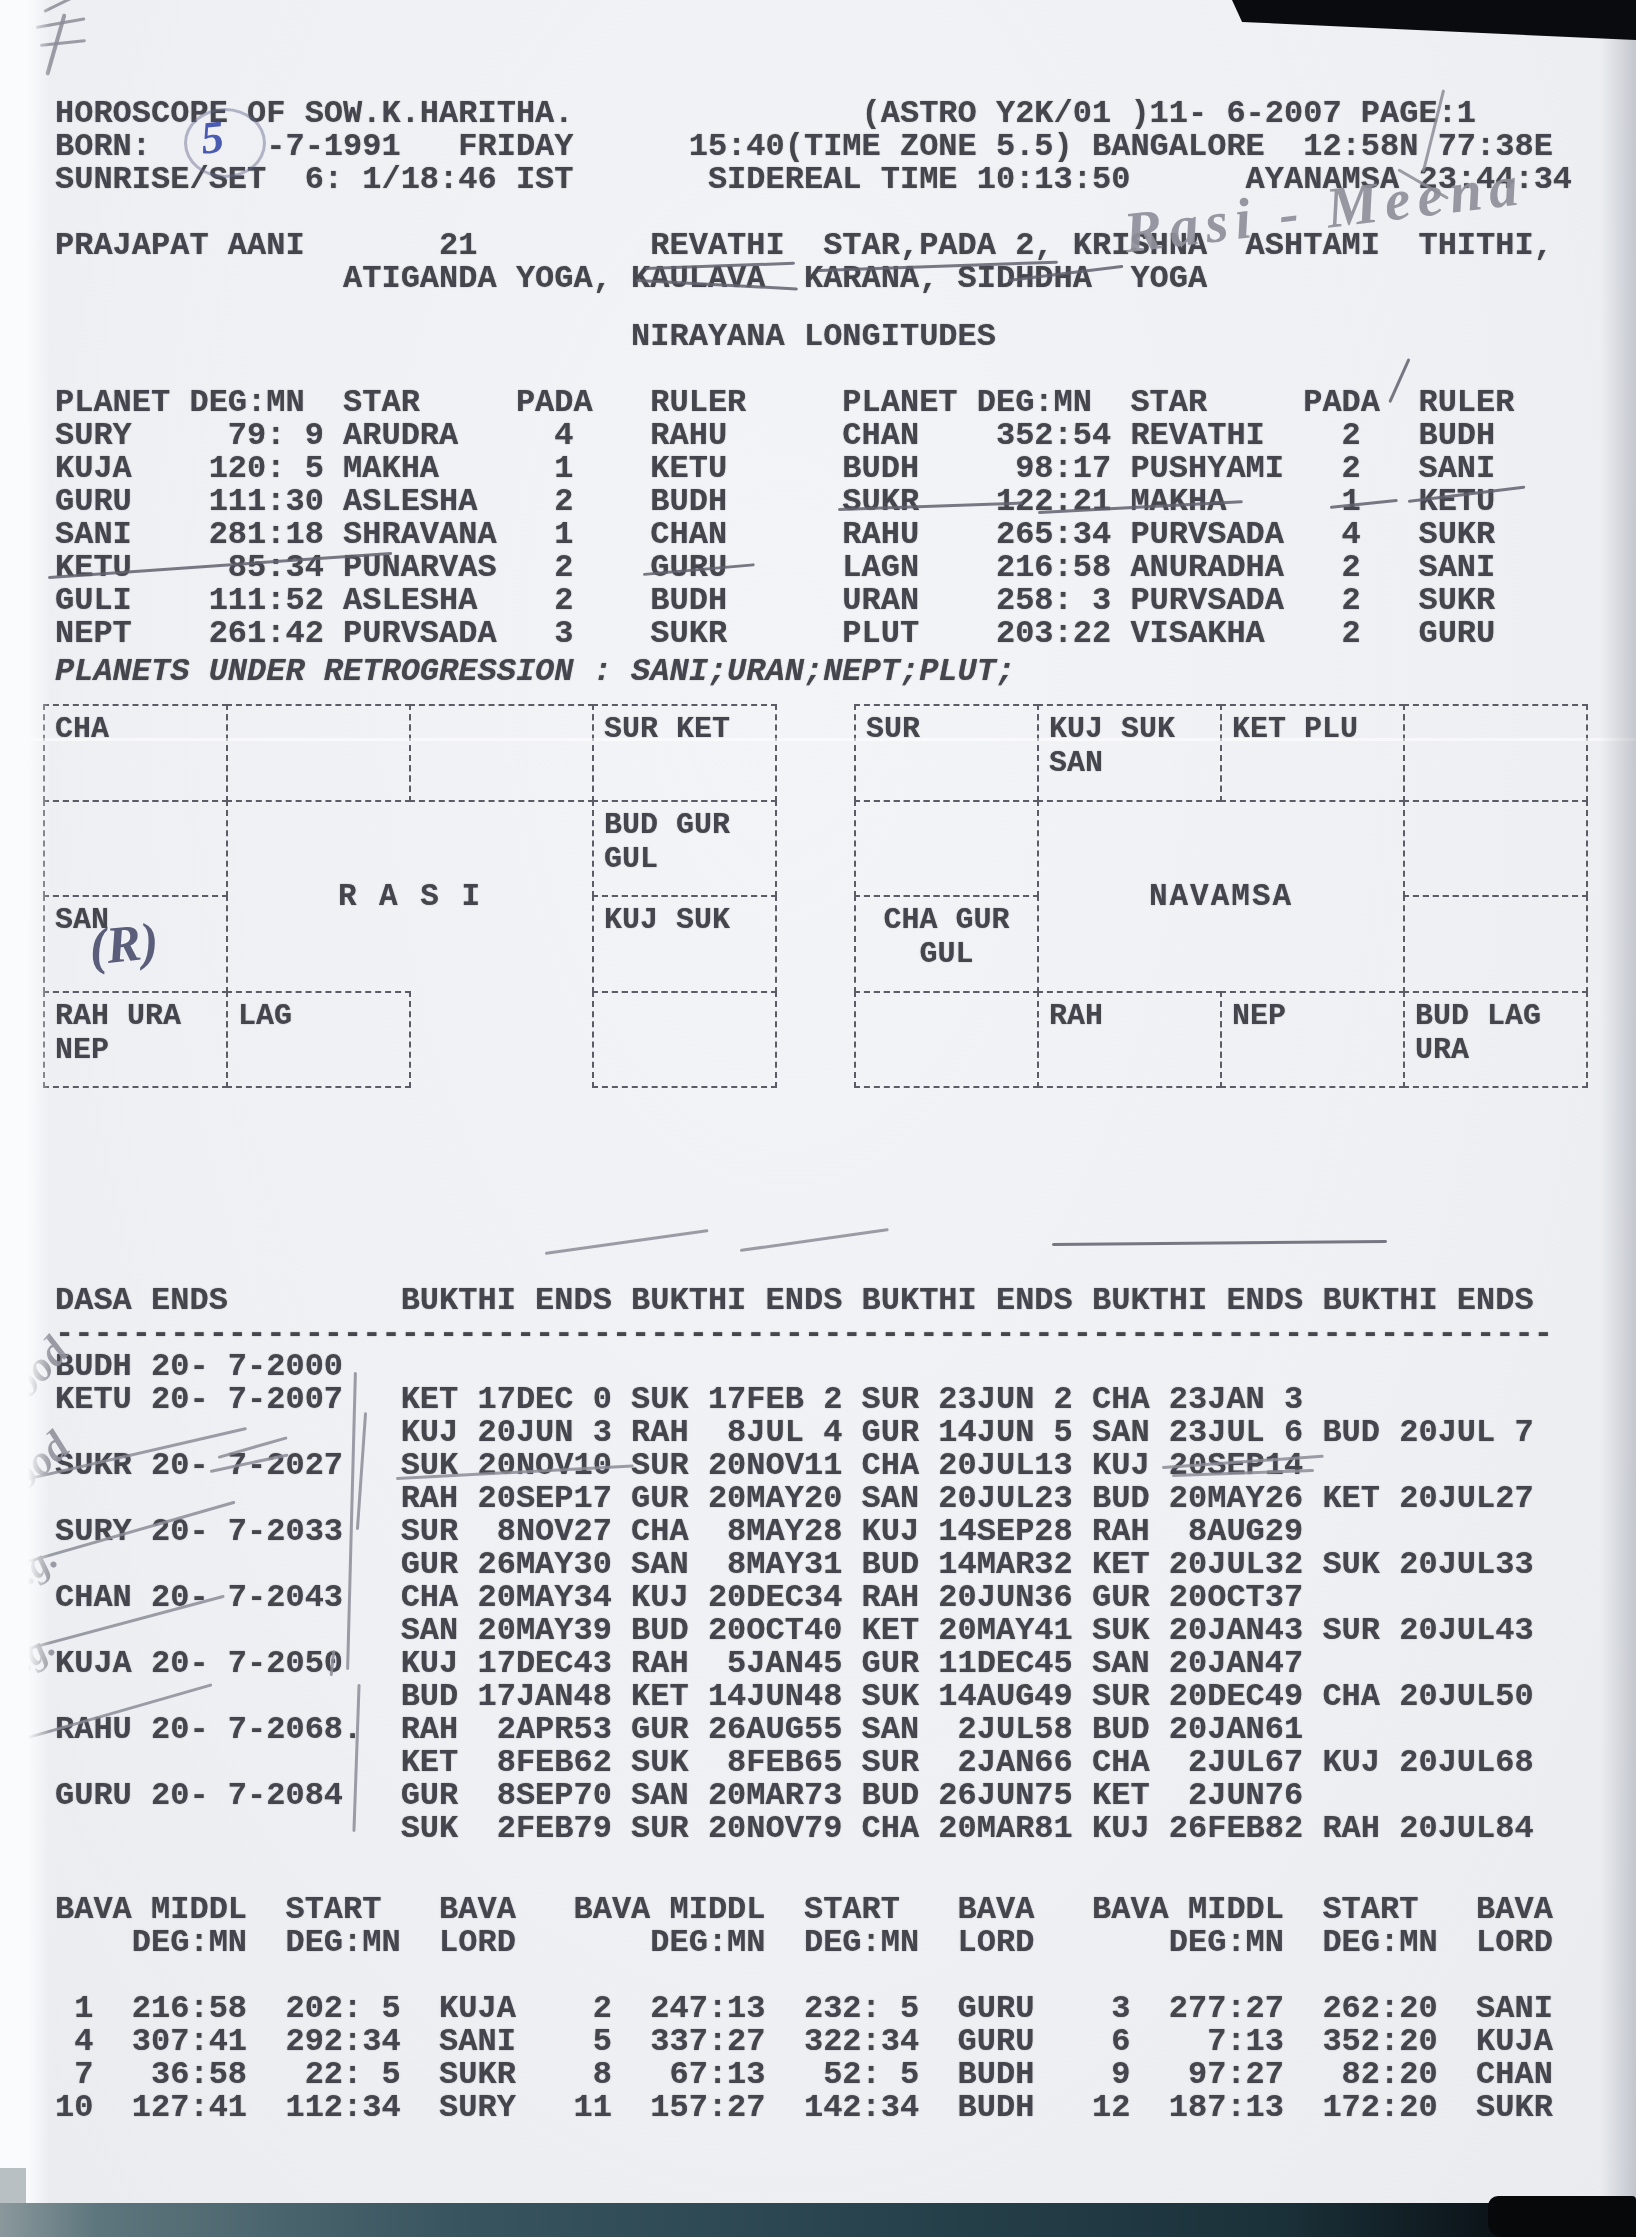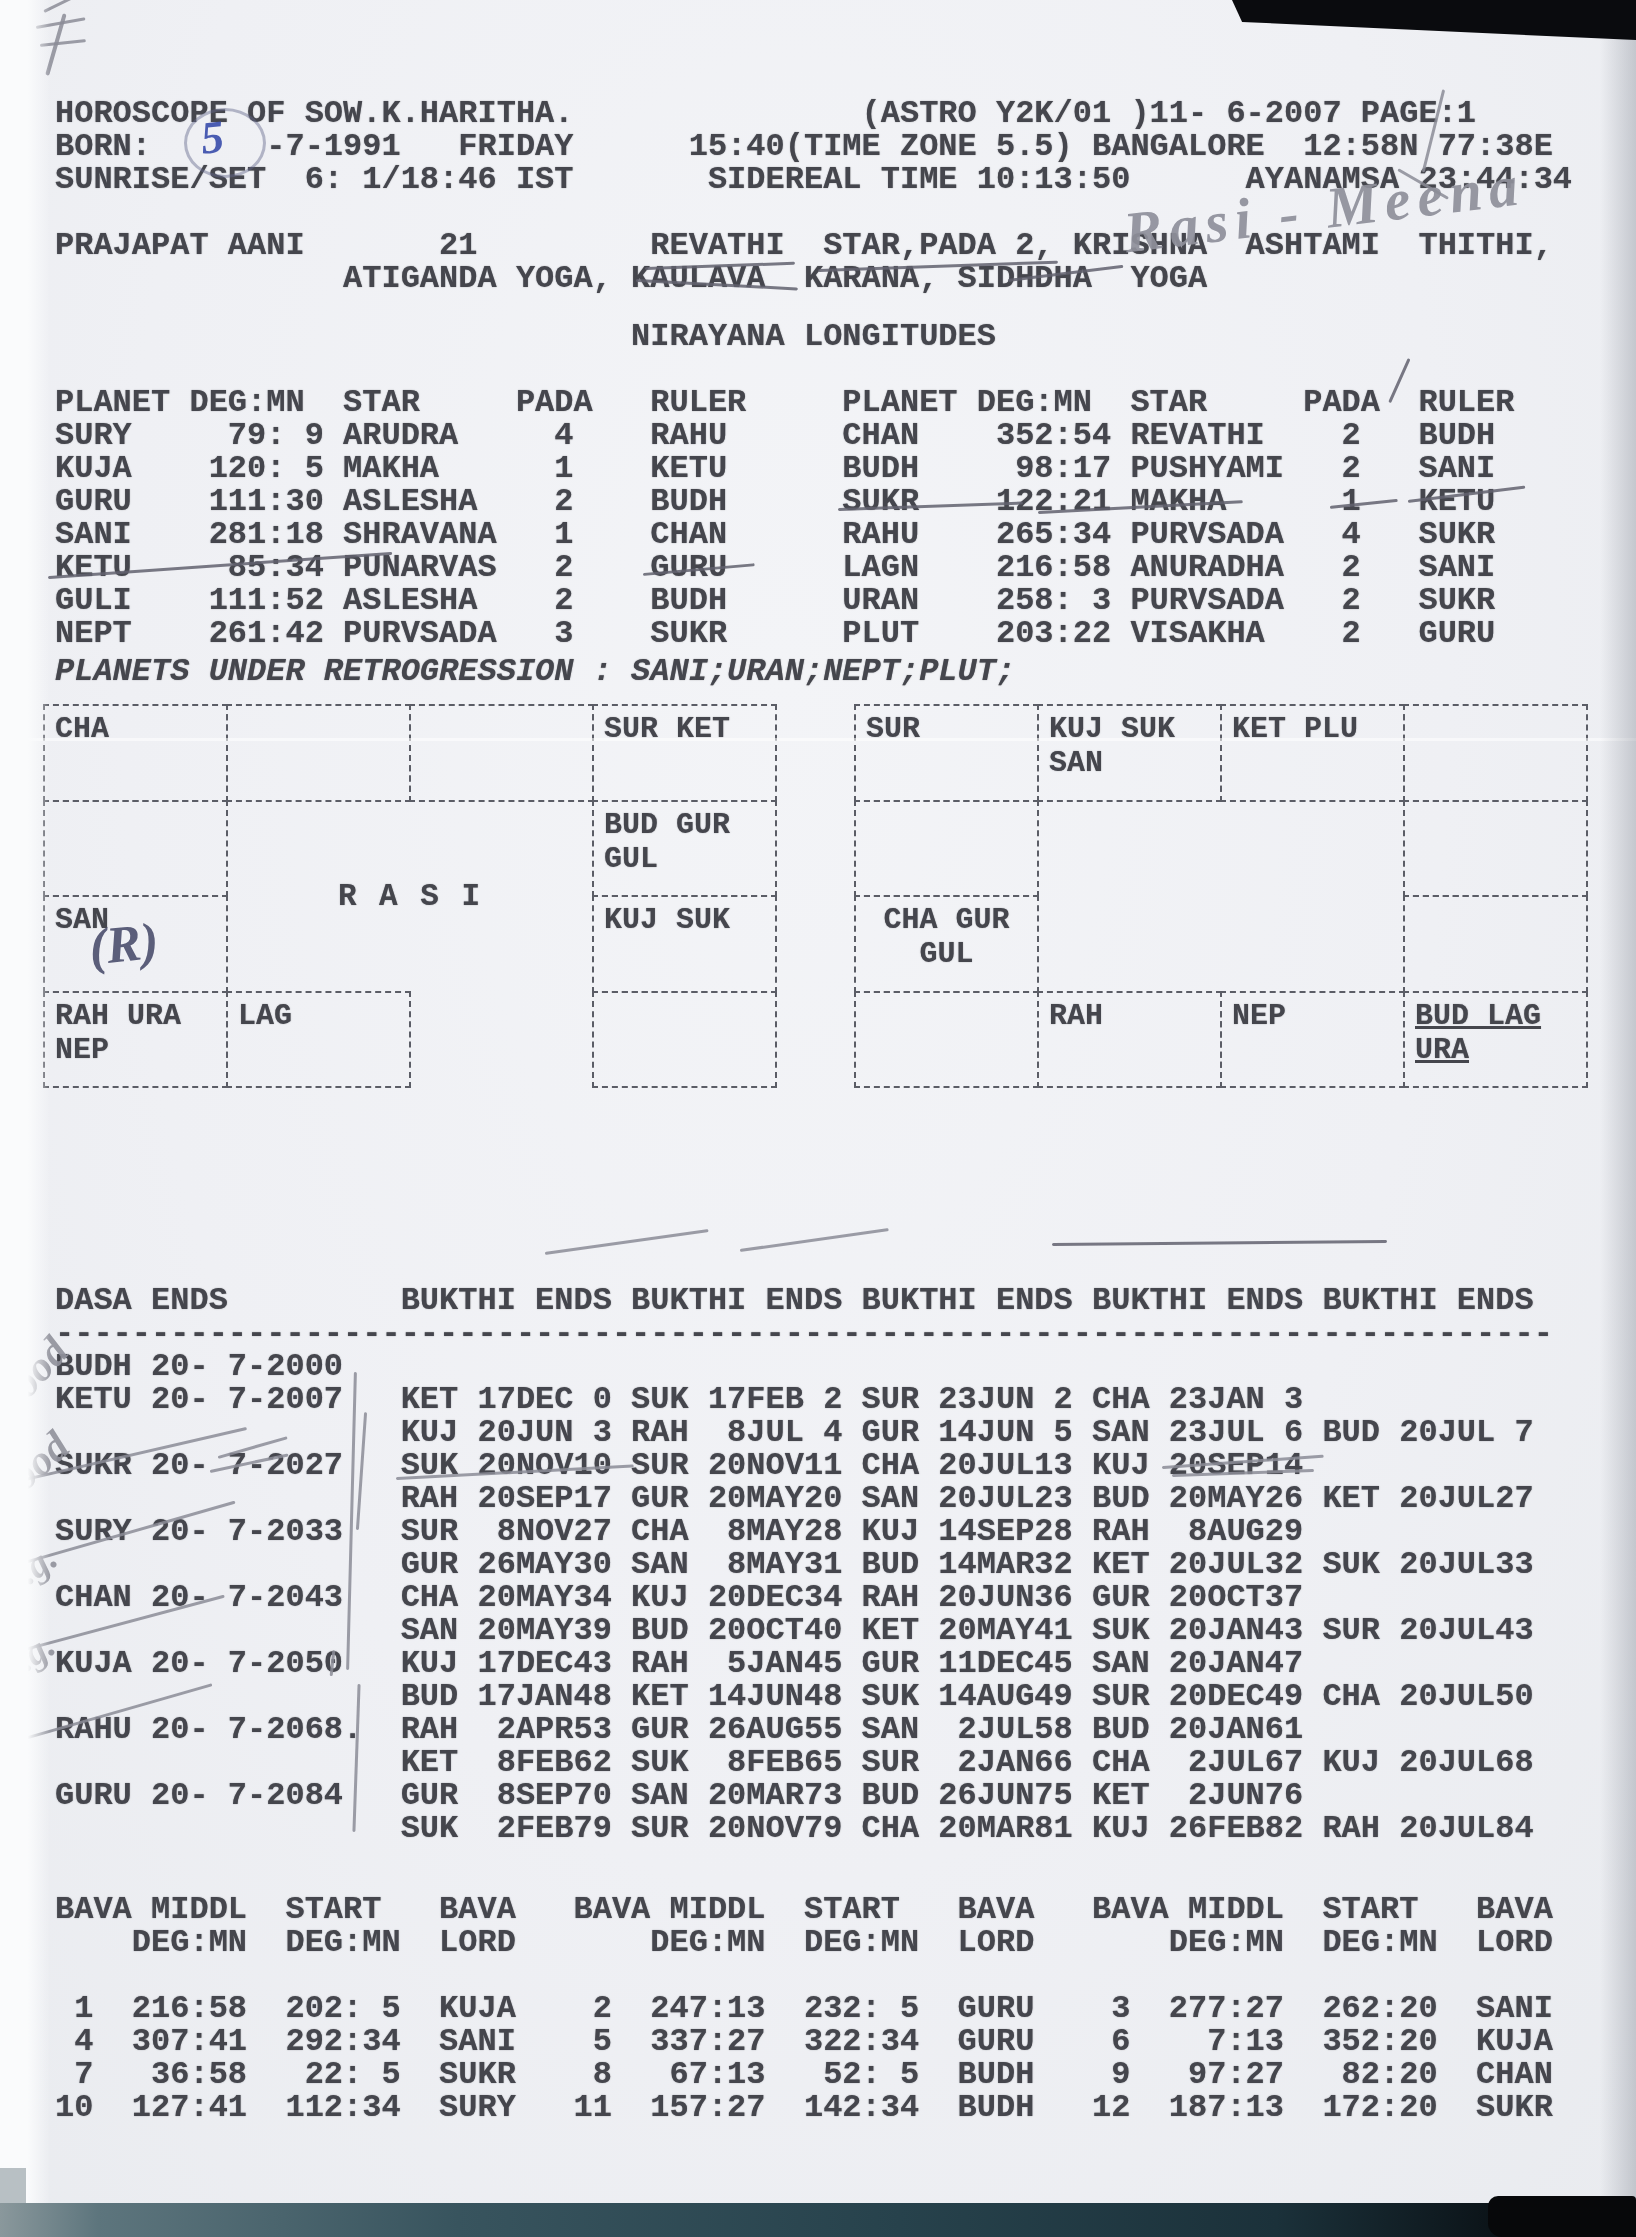--- a/index.html
+++ b/index.html
@@ -65,22 +65,23 @@
       <div class="chart-cell" style="grid-area: 1 / 3;">KET PLU</div>
       <div class="chart-cell" style="grid-area: 1 / 4;"></div>
       <div class="chart-cell" style="grid-area: 2 / 1;"></div>
       <div class="chart-cell" style="grid-area: 2 / 4;"></div>
       <div class="chart-cell" style="grid-area: 3 / 1; text-align: center;">CHA GUR
 GUL</div>
       <div class="chart-cell" style="grid-area: 3 / 4;"></div>
       <div class="chart-cell" style="grid-area: 4 / 1;"></div>
       <div class="chart-cell" style="grid-area: 4 / 2;">RAH</div>
       <div class="chart-cell" style="grid-area: 4 / 3;">NEP</div>
-      <div class="chart-cell" style="grid-area: 4 / 4; text-decoration: underline;">BUD LAG
+      <div class="chart-cell" style="grid-area: 4 / 4;">BUD LAG
 URA</div>
+      <div class="chart-center">NAVAMSA</div>
     </div>
     <div class="hand" style="left: 198px; top: 112px; font-size: 46px; color: rgb(61, 80, 173); transform: rotate(-6deg);">5</div>
     <div class="hand" style="left: 1120px; top: 200px; font-size: 58px; color: rgb(143, 144, 155); transform: rotate(-7deg); letter-spacing: 7px;">Rasi - Meena</div>
     <div class="hand" style="left: 86px; top: 918px; font-size: 52px; color: rgb(79, 82, 112); transform: rotate(-6deg);">(R)</div>
     <div class="hand" style="left: -14px; top: 1390px; font-size: 42px; color: rgb(146, 147, 157); transform: rotate(-48deg);">good</div>
     <div class="hand" style="left: -16px; top: 1478px; font-size: 42px; color: rgb(146, 147, 157); transform: rotate(-42deg);">good</div>
     <div class="hand" style="left: -4px; top: 1566px; font-size: 38px; color: rgb(146, 147, 157); transform: rotate(-36deg);">v.g.</div>
     <div class="hand" style="left: -6px; top: 1652px; font-size: 38px; color: rgb(146, 147, 157); transform: rotate(-34deg);">v.g.</div>
     <div class="ellipse" style="left: 184px; top: 108px; width: 76px; height: 64px; border: 3px solid rgba(100, 105, 140, 0.45);"></div>
     <div class="stroke" style="left: 645px; top: 267px; width: 150px; height: 3px; transform: rotate(-2deg); background: rgb(97, 98, 110);"></div>

